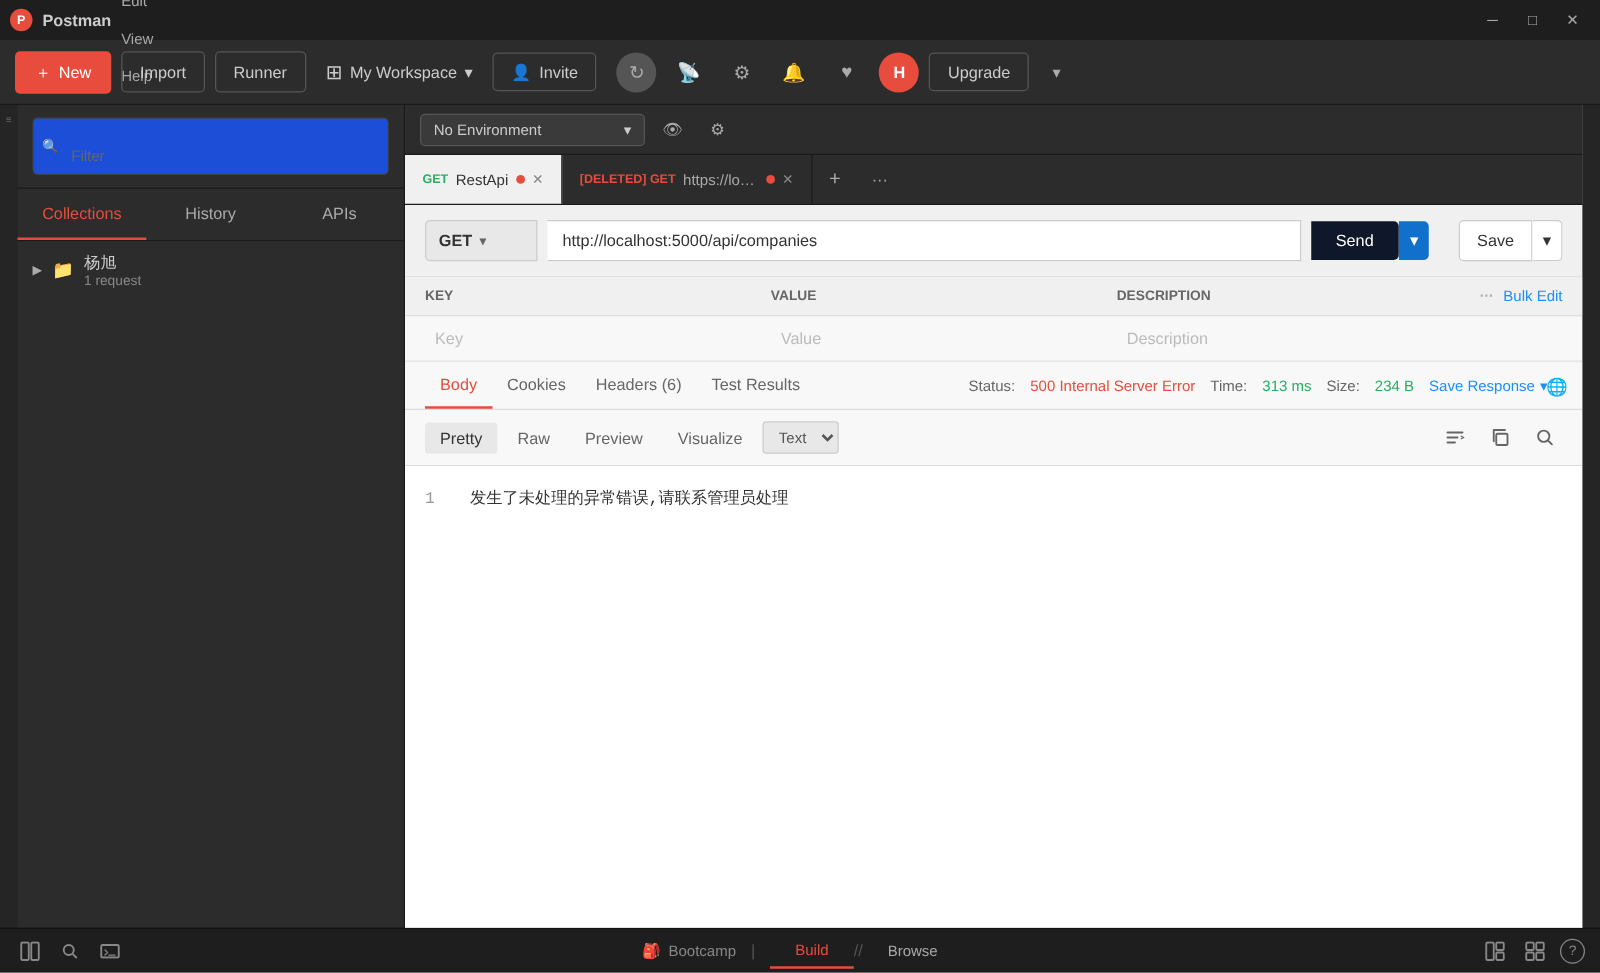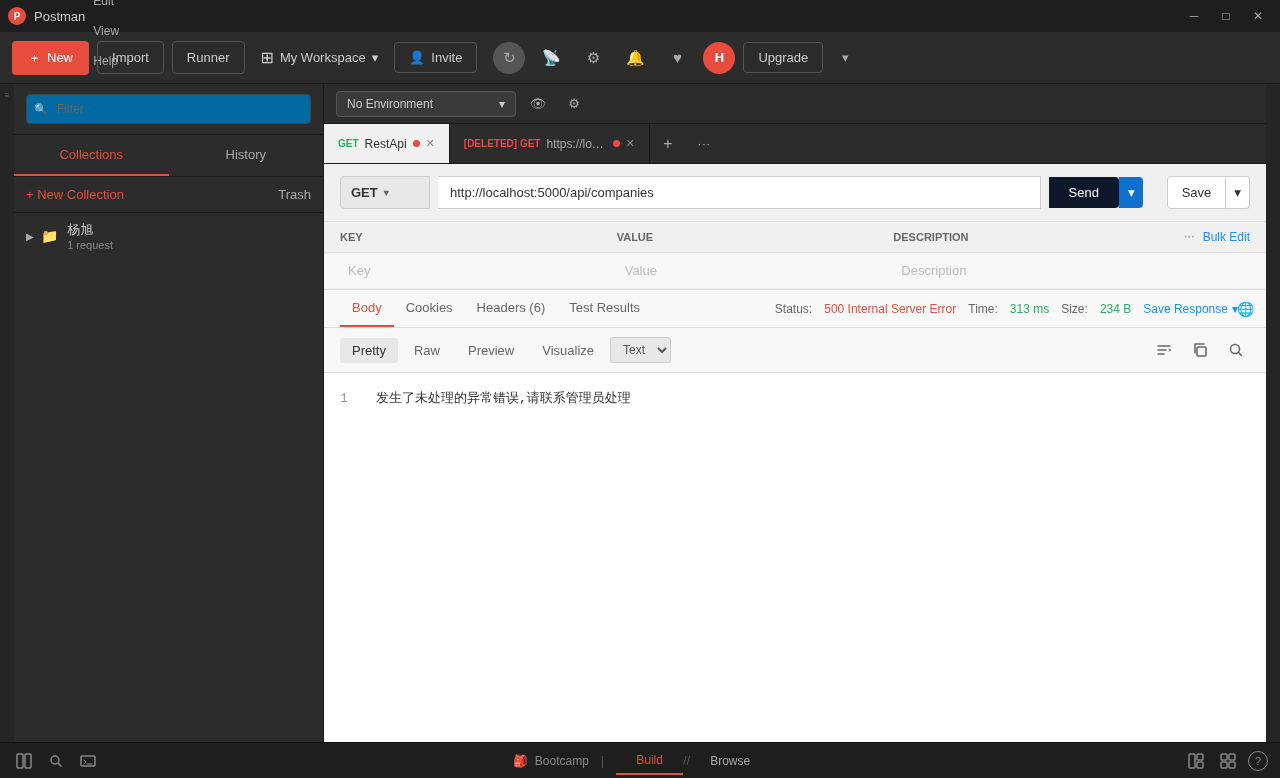--- a/index.html
+++ b/index.html
@@ -2,21 +2,21 @@
 <html><head>
   <meta charset="utf-8">
   <style>
     * { box-sizing: border-box; margin: 0; padding: 0; }
     body { font-family: -apple-system, BlinkMacSystemFont, 'Segoe UI', sans-serif; font-size: 13px; background: #1a1a2e; color: #ccc; height: 778px; overflow: hidden; }
     
     
     .titlebar { height: 32px; background: #1e1e1e; display: flex; align-items: center; justify-content: space-between; padding: 0 8px; -webkit-app-region: drag; }
     .titlebar-left { display: flex; align-items: center; gap: 8px; }
     .titlebar-icon { width: 18px; height: 18px; background: #e74c3c; border-radius: 50%; display: flex; align-items: center; justify-content: center; font-size: 10px; color: white; font-weight: bold; }
-    .titlebar-title { color: #ccc; font-size: 13px; }
+    .titlebar-title { color: #ccc; font-size: 13px; font-weight: bold; }
     .titlebar-menu { display: flex; gap: 16px; color: #aaa; font-size: 12px; flex-direction: column; }
     .titlebar-menu span { cursor: pointer; }
     .titlebar-controls { display: flex; gap: 4px; }
     .titlebar-btn { width: 28px; height: 28px; display: flex; align-items: center; justify-content: center; color: #aaa; cursor: pointer; font-size: 12px; }
 
     
     .toolbar { height: 52px; background: #2c2c2c; display: flex; align-items: center; padding: 0 12px; gap: 8px; border-bottom: 1px solid #1a1a1a; }
     .btn-new { background: #e74c3c; color: white; border: none; padding: 8px 16px; border-radius: 4px; cursor: pointer; display: flex; align-items: center; gap: 6px; font-size: 13px; font-weight: 500; }
     .btn-secondary { background: transparent; color: #ccc; border: 1px solid #555; padding: 8px 14px; border-radius: 4px; cursor: pointer; font-size: 13px; }
     .invite-btn { background: transparent; color: #ccc; border: 1px solid #555; padding: 7px 14px; border-radius: 4px; cursor: pointer; font-size: 13px; display: flex; align-items: center; gap: 6px; }
@@ -27,21 +27,21 @@
     .upgrade-btn { background: transparent; color: #ccc; border: 1px solid #555; padding: 7px 14px; border-radius: 4px; cursor: pointer; font-size: 13px; }
     .toolbar-right { display: flex; align-items: center; gap: 8px; }
     .toolbar-expand { width: 28px; height: 28px; display: flex; align-items: center; justify-content: center; color: #aaa; cursor: pointer; }
 
     
     .main { display: flex; height: calc(778px - 32px - 52px - 36px); }
 
     
     .sidebar { width: 310px; background: #2c2c2c; border-right: 1px solid #1a1a1a; display: flex; flex-direction: column; }
     .sidebar-search { padding: 10px 12px; border-bottom: 1px solid #1a1a1a; }
-    .sidebar-search input { width: 100%; background: #0369a1; border: 1px solid #444; color: #ccc; padding: 7px 10px 7px 30px; border-radius: 4px; font-size: 12px; outline: none; }
+    .sidebar-search input { width: 100%; background: #1d4ed8; border: 1px solid #444; color: #ccc; padding: 23px 10px 7px 30px; border-radius: 4px; font-size: 12px; outline: none; }
     .sidebar-search input::placeholder { color: #666; }
     .search-wrapper { position: relative; }
     .search-icon-abs { position: absolute; left: 8px; top: 50%; transform: translateY(-50%); color: #666; font-size: 11px; }
     .sidebar-tabs { display: flex; border-bottom: 1px solid #1a1a1a; }
     .sidebar-tab { flex: 1; padding: 12px 8px; text-align: center; color: #aaa; cursor: pointer; font-size: 13px; border-bottom: 2px solid transparent; }
     .sidebar-tab.active { color: #e74c3c; border-bottom: 2px solid #e74c3c; }
     .sidebar-actions { display: flex; align-items: center; justify-content: space-between; padding: 10px 12px; border-bottom: 1px solid #1a1a1a; }
     .new-collection-btn { color: #e74c3c; cursor: pointer; font-size: 13px; display: flex; align-items: center; gap: 4px; background: none; border: none; }
     .trash-btn { color: #aaa; cursor: pointer; font-size: 13px; background: none; border: none; }
     .collection-item { padding: 8px 12px; display: flex; align-items: center; gap: 8px; cursor: pointer; }
@@ -205,24 +205,21 @@
   <div class="sidebar">
     <div class="sidebar-search">
       <div class="search-wrapper">
         <span class="search-icon-abs">🔍</span>
         <input type="text" placeholder="Filter" style="">
       </div>
     </div>
     <div class="sidebar-tabs">
       <div class="sidebar-tab active">Collections</div>
       <div class="sidebar-tab">History</div>
-    </div>
-    <div class="sidebar-actions">
-      <button class="new-collection-btn">+ New Collection</button>
-      <button class="trash-btn">Trash</button>
+      <div class="sidebar-tab">APIs</div>
     </div>
     <div class="sidebar-content">
       <div class="collection-item">
         <span class="collection-arrow">▶</span>
         <span class="collection-icon">📁</span>
         <div class="collection-info">
           <div class="collection-name">杨旭</div>
           <div class="collection-count">1 request</div>
         </div>
       </div>

